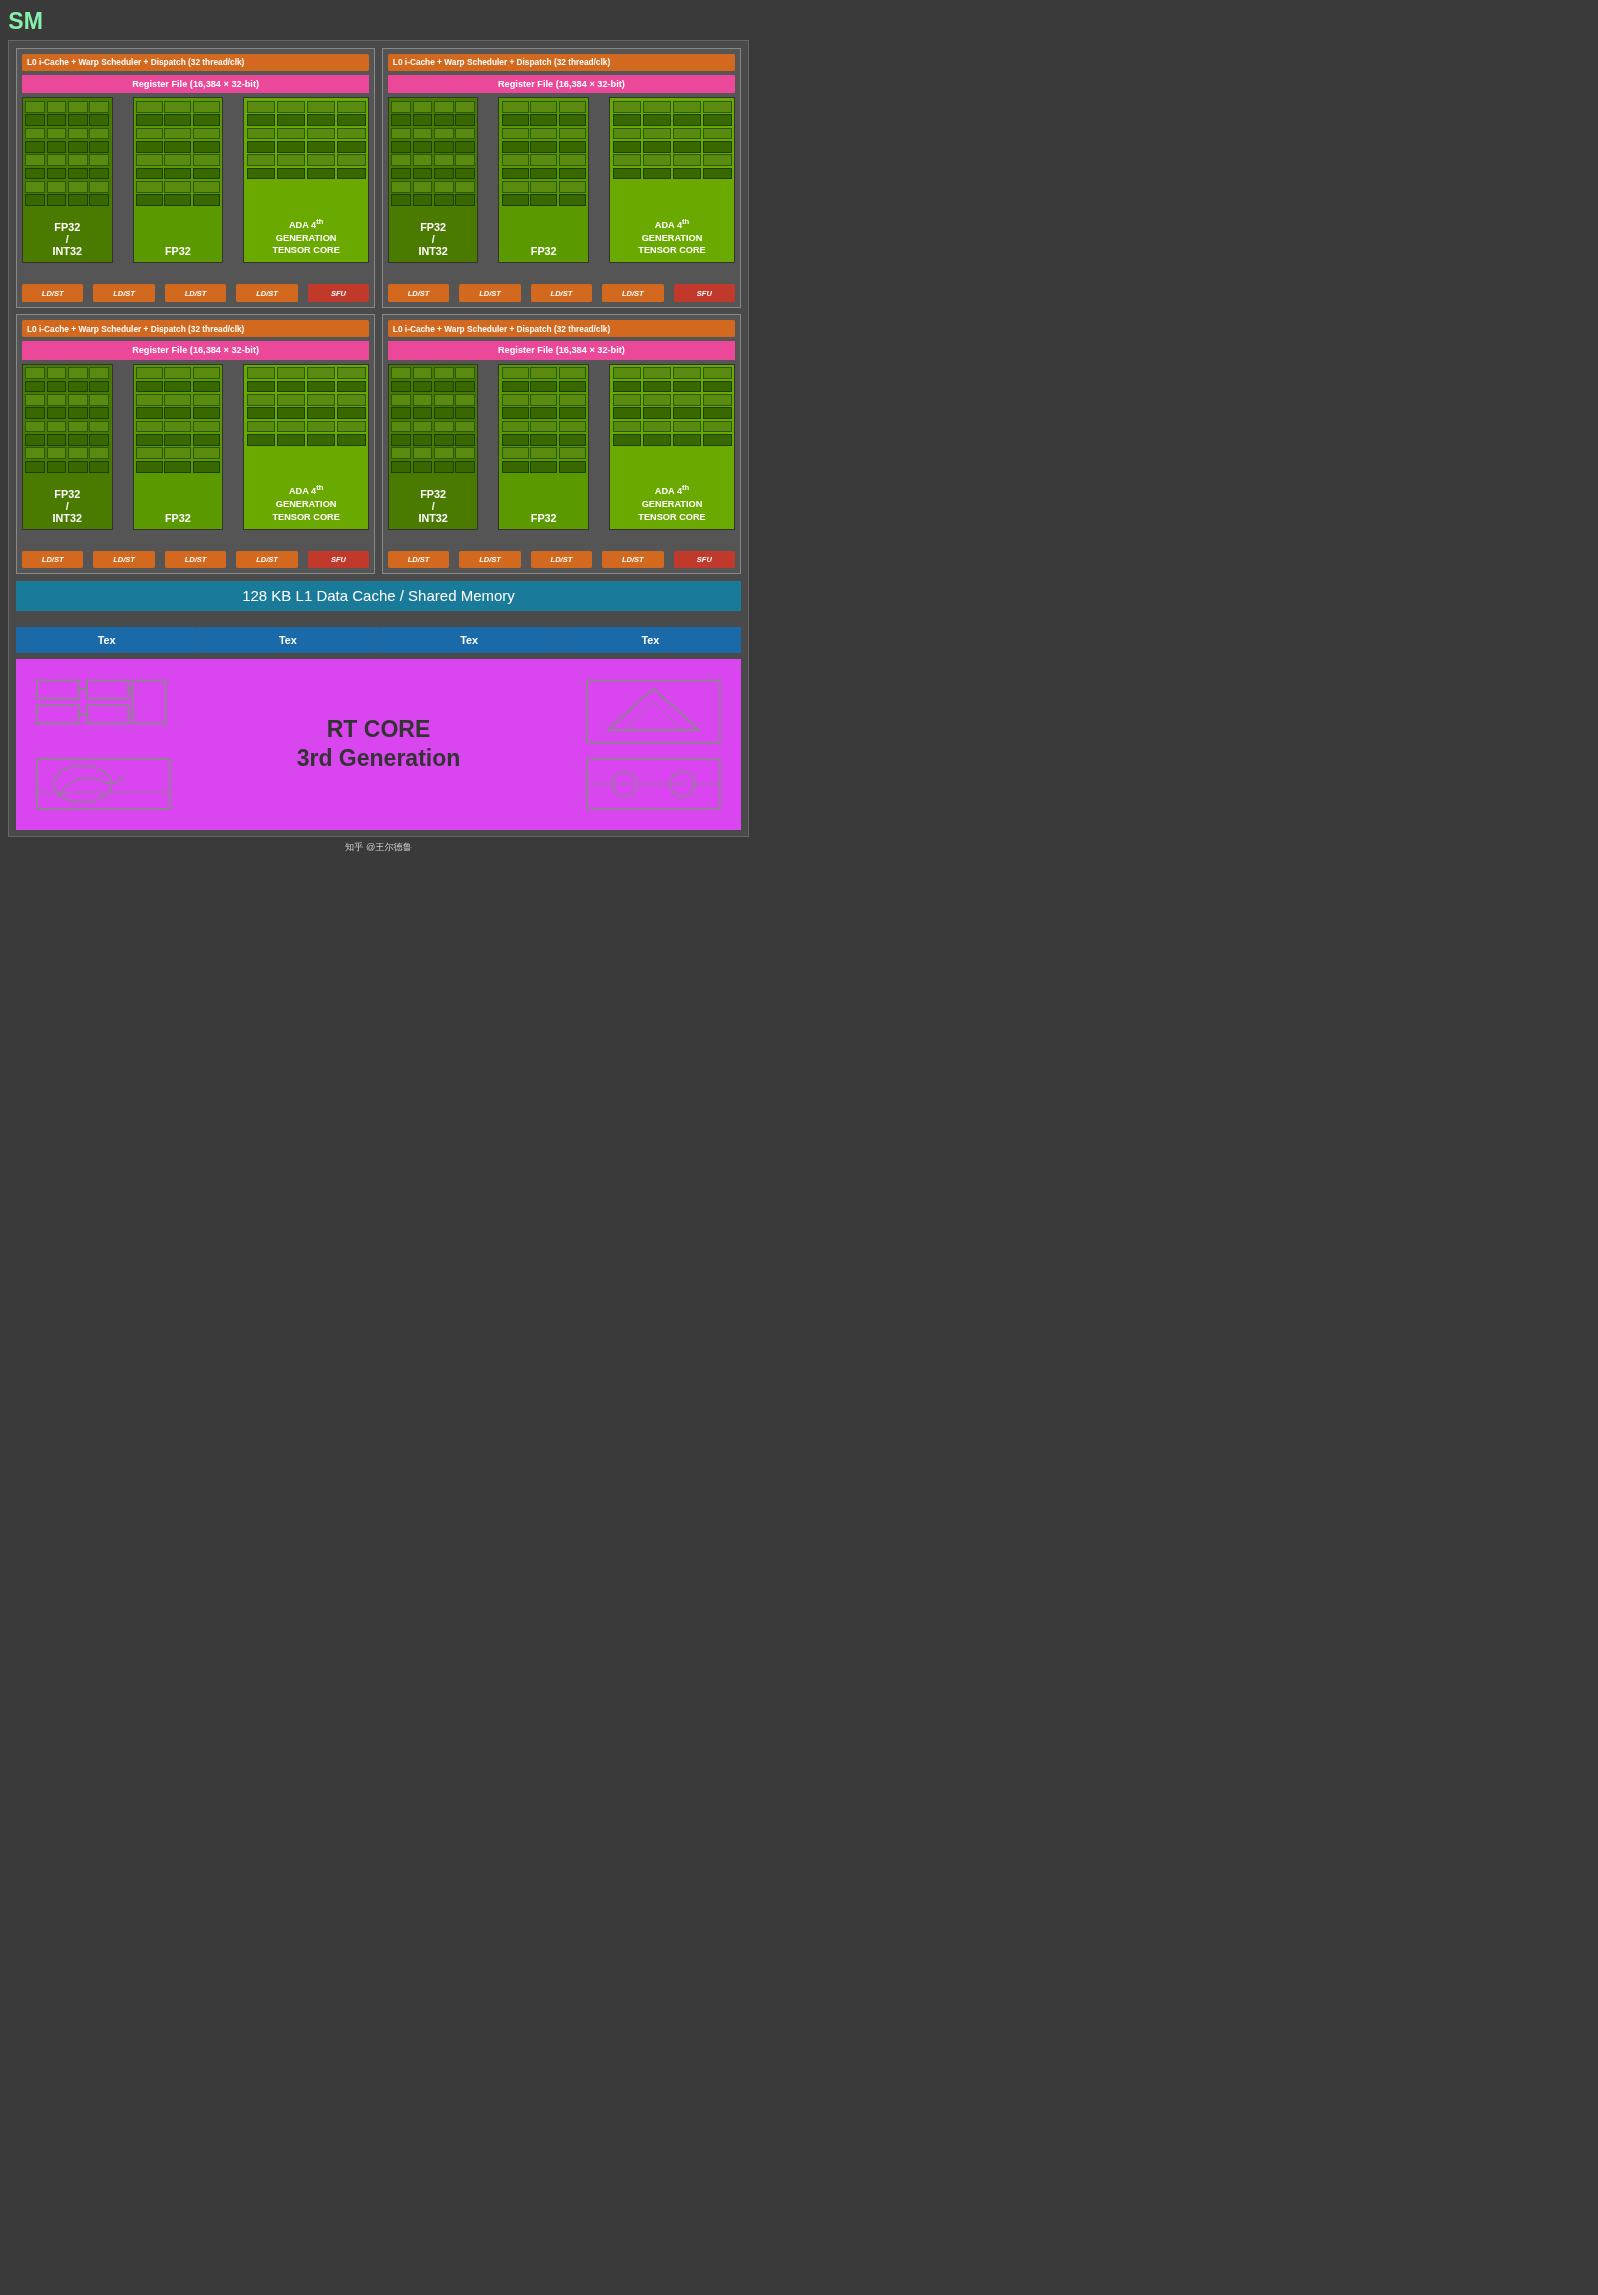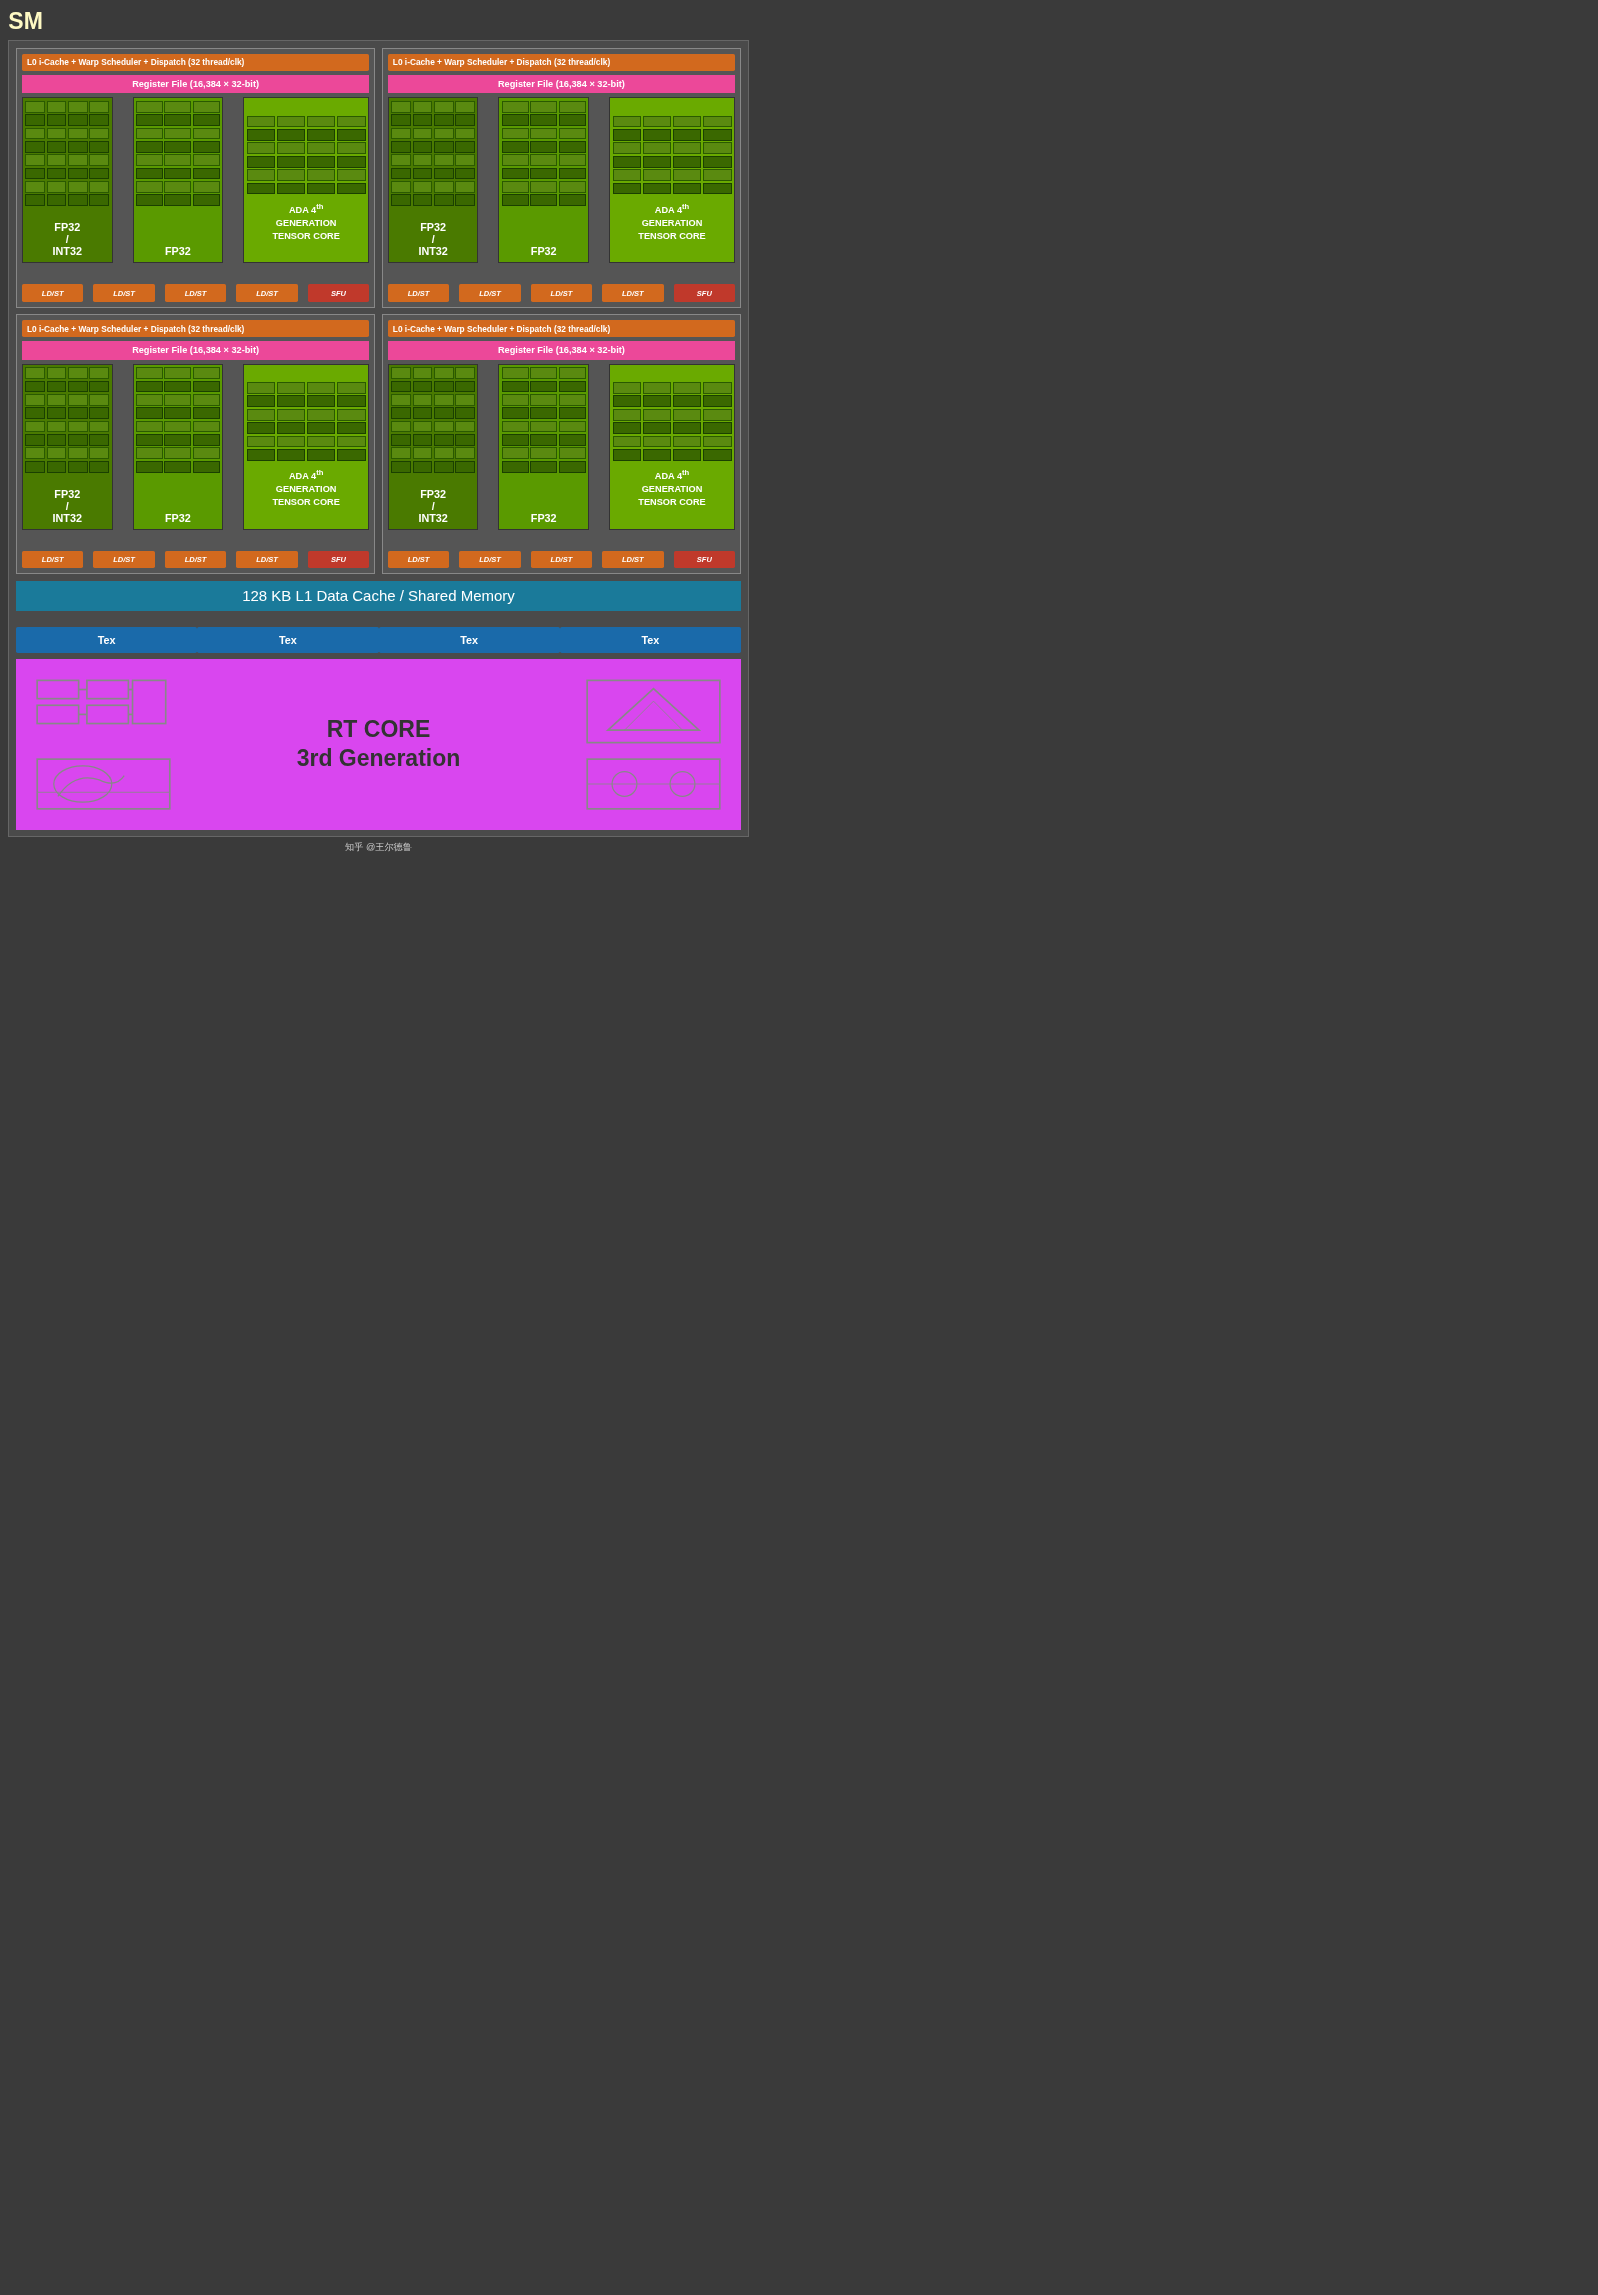--- a/index.html
+++ b/index.html
@@ -6,21 +6,21 @@
 
     body {
       background: #3a3a3a;
       font-family: Arial, sans-serif;
       width: 757px;
       min-height: 1149px;
       padding: 8.3px;
     }
 
     .sm-label {
-      color: #fef9c3;
+      color: #86efac;
       font-size: 23px;
       font-weight: bold;
       margin-bottom: 5px;
     }
 
     .sm-container {
       background: #4a4a4a;
       border: 1.7px solid #666;
       padding: 6.7px;
     }
@@ -176,21 +176,21 @@
       flex-direction: column;
       justify-content: space-between;
     }
 
     .col-tensor {
       flex: 1.4;
       background: #6aaa00;
       border: 0.8px solid #333;
       display: flex;
       flex-direction: column;
-      justify-content: center;
+      justify-content: space-between;
     }
 
     .col-label {
       color: white;
       font-weight: bold;
       text-align: center;
       font-size: 10.8px;
       padding: 5px 1.7px;
     }
 

